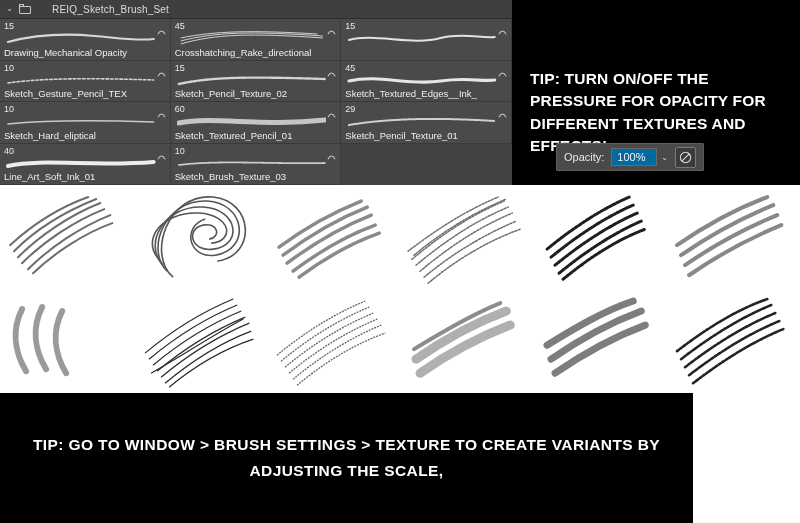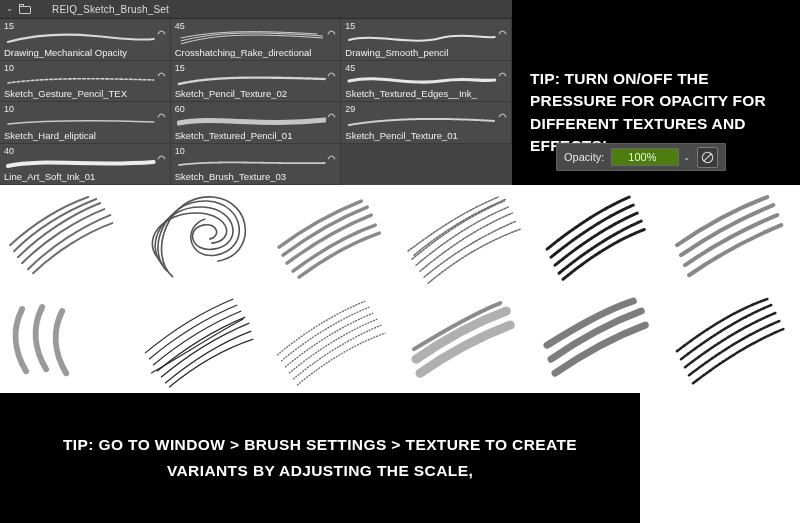--- a/index.html
+++ b/index.html
@@ -168,25 +168,25 @@
     padding: 0 7px;
     gap: 7px;
     border-radius: 1px;
   }
   .opacity-label {
     font-size: 11px;
     color: #e6e6e6;
     font-weight: normal;
   }
   .opacity-field {
-    background: #4d7c0f;
+    background: #0369a1;
     border: 1px solid #6a6a6a;
     color: #f0f0f0;
     font-size: 11px;
-    padding: 2px 16px;
+    padding: 2px 5px;
     min-width: 34px;
     text-align: left;
   }
   .opacity-caret {
     font-size: 8px;
     color: #dcdcdc;
     margin-left: -3px;
   }
   .pressure-toggle {
     width: 19px; height: 19px;
@@ -208,21 +208,21 @@
     grid-template-columns: repeat(6, 1fr);
     grid-template-rows: repeat(2, 1fr);
   }
   .stroke-cell { position: relative; }
   .stroke-cell svg { display:block; width: 100%; height: 100%; }
 
   
   .banner {
     position: absolute;
     left: 0; top: 393px;
-    width: 640px; height: 130px;
+    width: 693px; height: 130px;
     background: #000;
     color: #fff;
     display: flex;
     flex-direction: column;
     align-items: center;
     justify-content: center;
     text-align: center;
     padding: 0 26px;
     box-sizing: border-box;
   }
@@ -288,21 +288,20 @@
           <span class="brush-pressure">
             <svg viewBox="0 0 10 10">
                 <path d="M1 8 Q5 1 9 8" fill="none" stroke="#dcdcdc" stroke-width="1.2"></path>
               </svg>
           </span>
           <span class="brush-thumb">
             <svg viewBox="0 0 160 18" preserveAspectRatio="none">
               <path d="M2 10 C30 3, 70 16, 100 8 C125 2, 145 9, 158 7" stroke="#e2e2e2" stroke-width="2" fill="none" stroke-linecap="round"></path>
             </svg>
           </span>
-          <span class="brush-name">Drawing_Smooth_pencil</span>
         </div>
 
         <div class="brush-cell">
           <span class="brush-size">10</span>
           <span class="brush-pressure">
             <svg viewBox="0 0 10 10">
                 <path d="M1 8 Q5 1 9 8" fill="none" stroke="#dcdcdc" stroke-width="1.2"></path>
               </svg>
           </span>
           <span class="brush-thumb">

